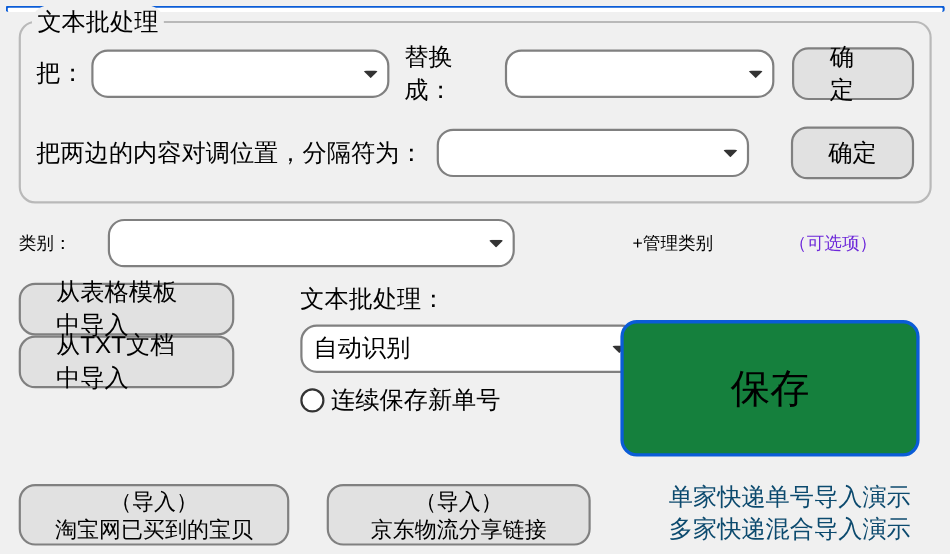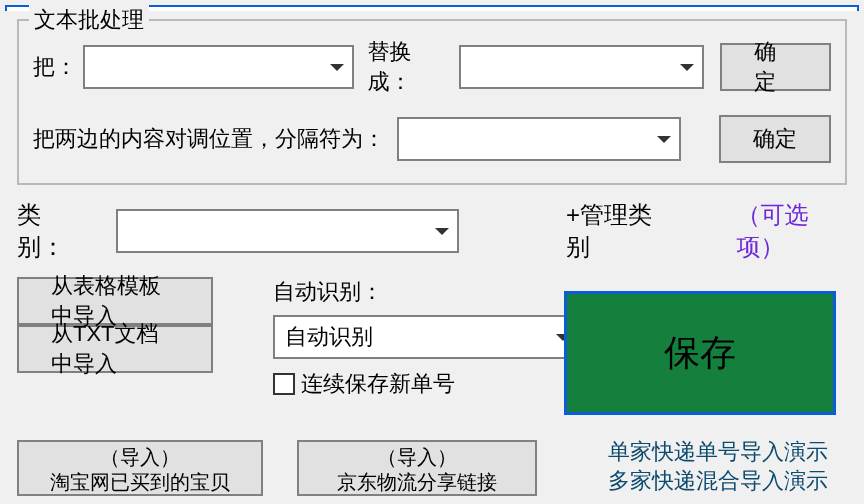--- a/index.html
+++ b/index.html
@@ -1,15 +1,15 @@
 <!DOCTYPE html>
 <html><head>
 <meta charset="utf-8">
 <style>
-  * { box-sizing: border-box; }
+  * { box-sizing: border-box; border-radius: 15px; }
   body {
     margin: 0;
     font-family: "Microsoft YaHei", "SimSun", sans-serif;
     font-size: 20px;
     background: #f0f0f0;
     width: 864px;
     height: 504px;
     overflow: hidden;
     padding: 5px;
     position: relative;
@@ -133,21 +133,21 @@
     display: flex; align-items: center; cursor: pointer;
     font-size: 22px; margin-top: 10px;
   }
   .checkbox .box {
     width: 22px; height: 22px; border: 2px solid #333;
     background: #fff; margin-right: 6px;
   }
   .category-row {
     display: flex; align-items: center;
     margin: 14px 12px 14px 12px;
-    font-size: 24px;
+    font-size: 16px;
     gap: 29px;
   }
 </style>
 </head>
 <body>
 
 <div class="top-edge"></div>
 
 <div class="fieldset">
   <span class="legend">文本批处理</span>
@@ -186,21 +186,21 @@
   <span style="margin-left:78px;cursor:pointer">+管理类别</span>
   <span class="gray" style="margin-left:40px">（可选项）</span>
 </div>
 
 <div class="import-row">
   <div class="col-left">
     <div class="btn" style="width:196px">从表格模板中导入</div>
     <div class="btn" style="width:196px;margin-bottom:22px">从TXT文档中导入</div>
   </div>
   <div class="col-mid">
-    <div style="font-size:22px;margin-bottom:8px">自动识别：</div>
+    <div style="font-size:22px;margin-bottom:8px">文本批处理：</div>
     <div class="dropdown" style="width:307px">
       <span class="val">自动识别</span>
       <span class="chev"></span>
     </div>
     <div class="checkbox">
       <span class="box"></span>
       <span>连续保存新单号</span>
     </div>
   </div>
 </div>

